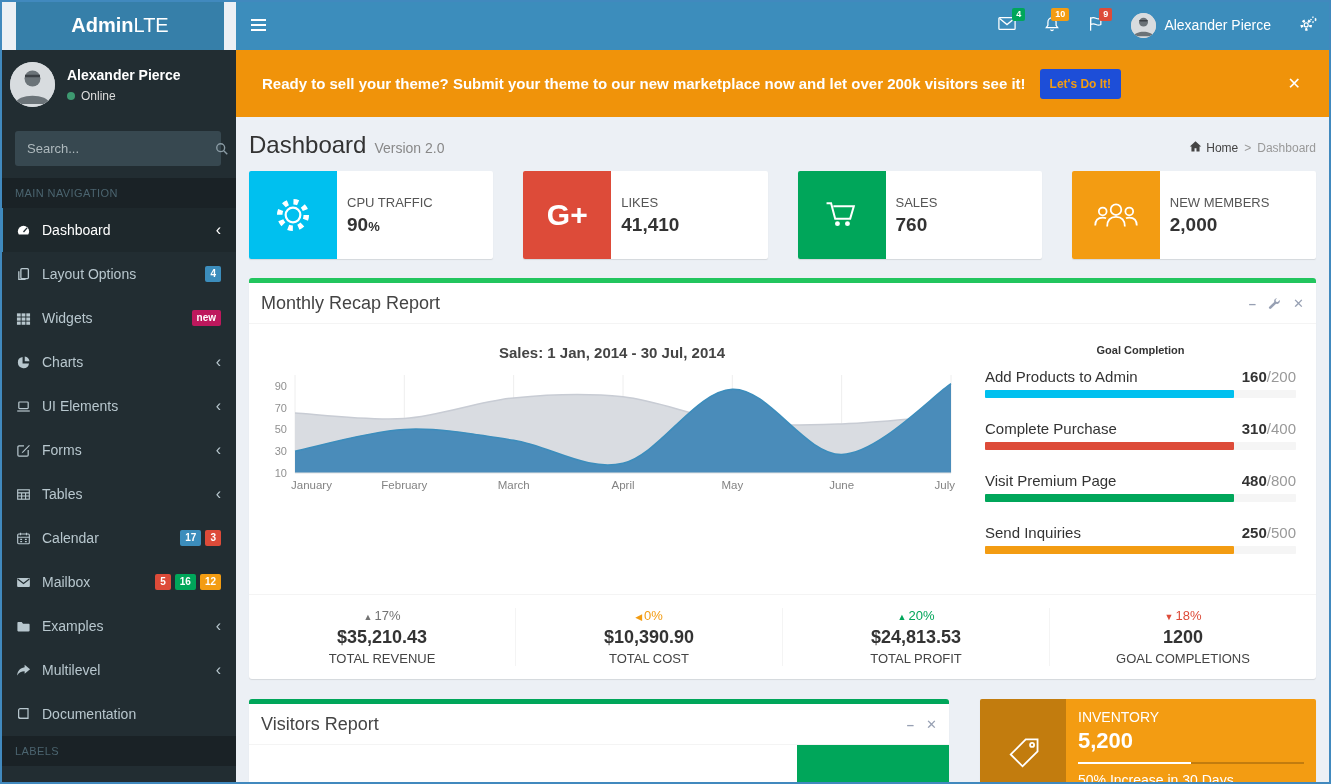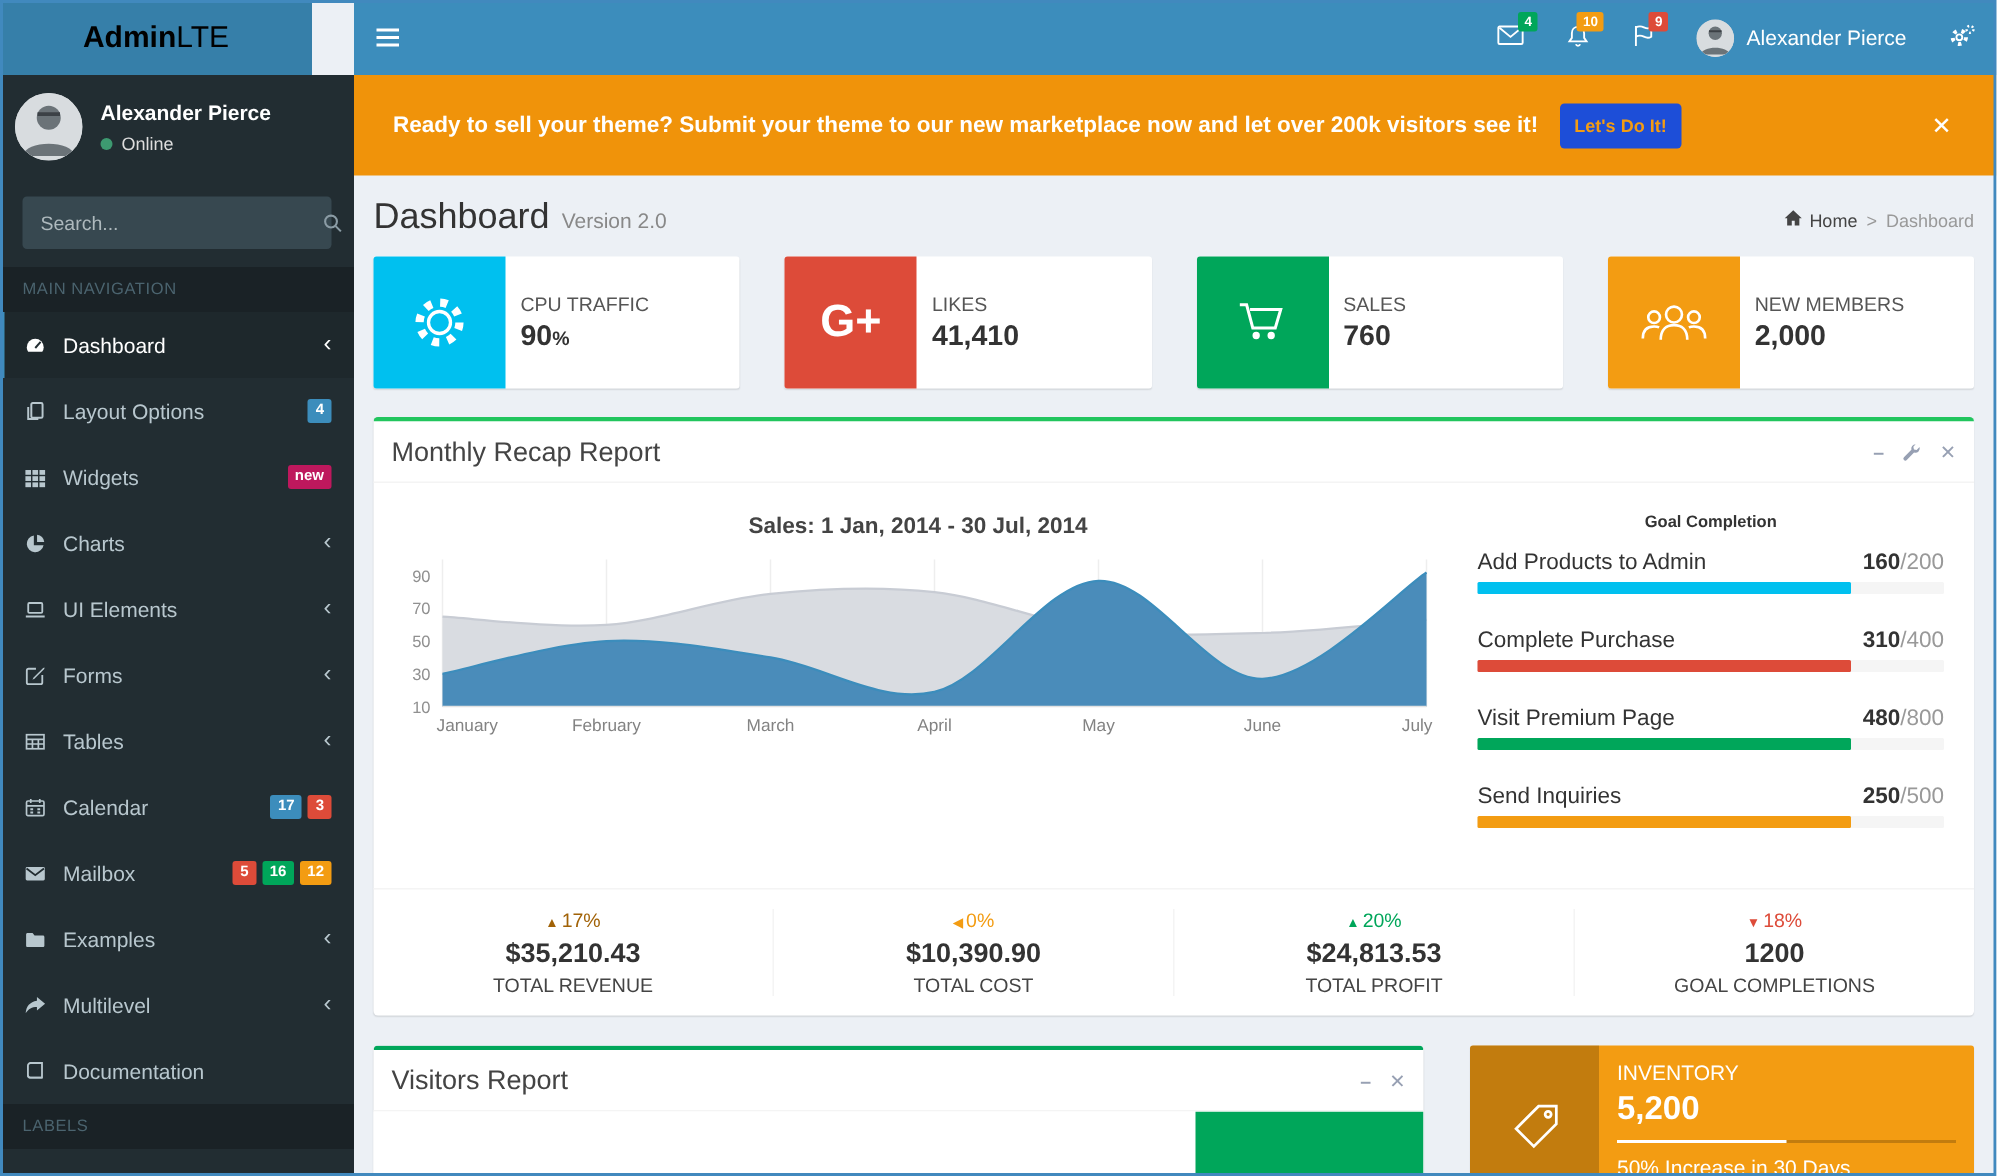--- a/index.html
+++ b/index.html
@@ -5,22 +5,22 @@
   * { margin:0; padding:0; box-sizing:border-box; }
   html,body { width:1331px; height:784px; overflow:hidden; }
   body {
     font-family:"Liberation Sans","DejaVu Sans",sans-serif;
     background:#ecf0f5; position:relative; font-size:14px; color:#333;
   }
   
   .window-border { position:absolute; inset:0; border:2px solid #4189be; pointer-events:none; z-index:99; }
 
   
-  .logo { position:absolute; left:0; top:0; width:208px; height:50px; background:#367fa9;
-          display:flex; align-items:center; justify-content:center; color:#000000; font-size:20px; }
+  .logo { position:absolute; left:16px; top:0; width:208px; height:50px; background:#367fa9;
+          display:flex; align-items:center; justify-content:center; color:#ffffff; font-size:20px; }
   .logo b { font-weight:bold; }
   .logo span.lt { font-weight:300; }
   .navbar { position:absolute; left:236px; top:0; right:0; height:50px; background:#3c8dbc;
             display:flex; align-items:center; }
   .hamburger { width:44px; height:50px; display:flex; flex-direction:column; gap:3px;
                align-items:center; justify-content:center; cursor:pointer; }
   .hamburger i { display:block; width:15px; height:2px; background:#fff; }
   .nav-right { margin-left:auto; display:flex; align-items:center; height:50px; }
   .nav-item { position:relative; height:50px; display:flex; align-items:center; padding:0 14px; cursor:pointer; }
   .nav-badge { position:absolute; top:8px; right:5px; font-size:9px; font-weight:bold; color:#fff;
@@ -72,21 +72,21 @@
   .info-box { flex:1; background:#fff; border-radius:2px; box-shadow:0 1px 1px rgba(0,0,0,.1);
               display:flex; height:88px; }
   .ib-icon { width:88px; flex:none; display:flex; align-items:center; justify-content:center;
              border-radius:2px 0 0 2px; color:#fff; }
   .ib-content { padding:24px 10px; display:flex; flex-direction:column; justify-content:space-between; }
   .ib-text { font-size:13px; color:#555; margin-bottom:4px; text-transform:uppercase; }
   .ib-number { font-size:19px; font-weight:bold; color:#333; }
   .ib-number .suffix { font-size:13px; font-weight:bold; }
   .gplus-text { font-size:30px; font-weight:bold; color:#fff; font-family:"Liberation Sans",sans-serif; }
 
-  .box { background:#fff; border-radius:3px; box-shadow:0 1px 1px rgba(0,0,0,.1); border-top:3px solid #22c55e; }
+  .box { background:#fff; border-radius:3px; box-shadow:0 1px 1px rgba(0,0,0,.1); border-top:5px solid #22c55e; }
   .box.box-success { border-top-color:#00a65a; }
   .box-header { display:flex; align-items:center; padding:10px 12px; border-bottom:1px solid #f4f4f4; height:41px; }
   .box-title { font-size:18px; color:#444; }
   .box-tools { margin-left:auto; display:flex; gap:12px; align-items:center; color:#97a0b3; }
   .box-tool { cursor:pointer; font-size:13px; line-height:1; display:flex; align-items:center; }
   .box-tool.minus { font-weight:bold; }
 
   .recap-body { display:flex; padding:10px 10px; height:270px; }
   .recap-chart { flex:none; width:706px; }
   .chart-title { text-align:center; font-weight:bold; font-size:15px; color:#444; margin:10px 0 10px; }
@@ -507,21 +507,21 @@
                 </div>
                 <div class="progress-track">
                   <div class="progress-fill" style="width:80%;background:#f39c12"></div>
                 </div>
               </div>
             </div>
         </div>
       </div>
       <div class="recap-footer" id="recap-footer">
           <div class="stat-col">
-            <div class="stat-delta" style="color:#a16207"><span class="stat-caret">▲</span>17%</div>
+            <div class="stat-delta" style="color:#737373"><span class="stat-caret">▲</span>17%</div>
             <div class="stat-value">$35,210.43</div>
             <div class="stat-label">TOTAL REVENUE</div>
           </div>
           <div class="stat-col">
             <div class="stat-delta" style="color:#f39c12"><span class="stat-caret">◀</span>0%</div>
             <div class="stat-value">$10,390.90</div>
             <div class="stat-label">TOTAL COST</div>
           </div>
           <div class="stat-col">
             <div class="stat-delta" style="color:#00a65a"><span class="stat-caret">▲</span>20%</div>

